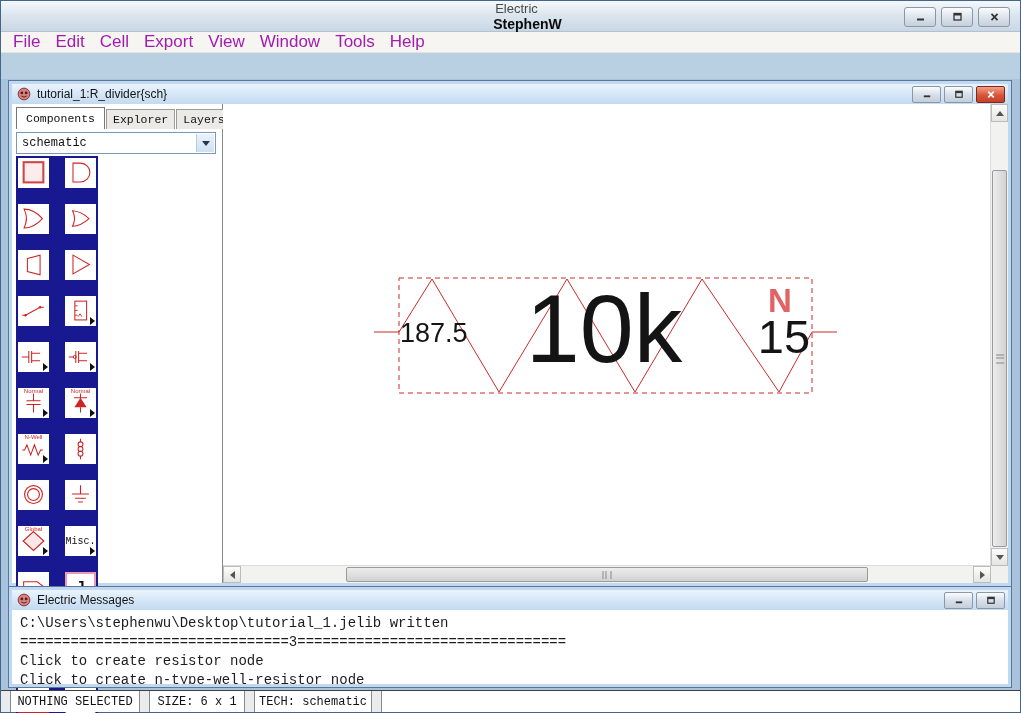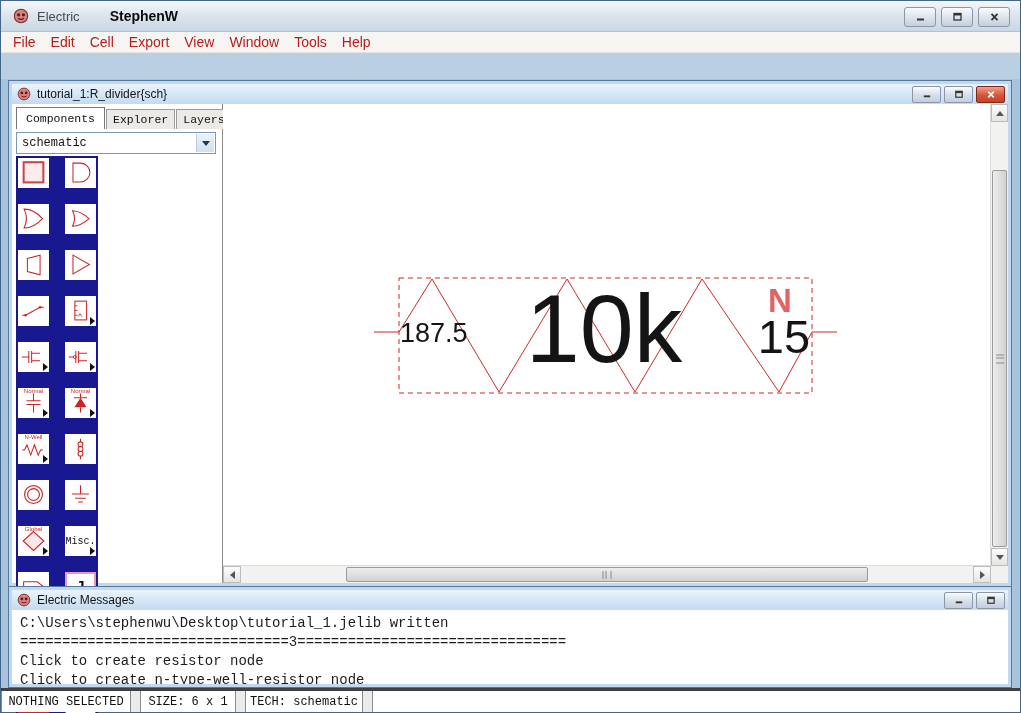--- a/index.html
+++ b/index.html
@@ -1,30 +1,30 @@
 <!DOCTYPE html>
 <html><head>
 <meta charset="utf-8">
 <style>
   html,body{margin:0;padding:0;width:1021px;height:713px;overflow:hidden;
     font-family:"Liberation Sans",sans-serif;background:#9db8d2;}
   #main-window{position:relative;width:1019px;height:711px;border:1px solid #44658a;
     background:#b9cfe2;}
   
   .titlebar{height:30px;background:linear-gradient(#f4f8fb,#dde6ef 45%,#c9d7e5);
-    display:flex;align-items:center;padding-left:12px;border-bottom:1px solid #b3c2d1;position:relative;}
+    display:flex;align-items:center;padding-left:4px;border-bottom:1px solid #b3c2d1;position:relative;flex-direction:column;}
   .app-label{color:#4a4a4a;font-size:13px;margin-left:8px;}
   .win-title{font-weight:bold;font-size:14px;color:#0a0a0a;margin-left:30px;}
   .win-controls{position:absolute;right:10px;top:6px;display:flex;gap:5px;}
   .wbtn{width:30px;height:18px;border:1px solid #8a97a8;border-radius:3px;
     background:linear-gradient(#fbfcfd,#dde4ec 50%,#c6cfda);display:flex;align-items:center;justify-content:center;}
   
   .menubar{height:20px;background:#f7f5f2;display:flex;align-items:center;padding-left:12px;
     border-bottom:1px solid #e8e4e0;}
-  .mitem{color:#b91c1c;font-size:14px;margin-right:15px;cursor:default;}
+  .mitem{color:#a21caf;font-size:17px;margin-right:15px;cursor:default;}
   
   .toolbar{height:27px;background:linear-gradient(#fefdfc,#edeae6);display:flex;align-items:center;
     padding-left:4px;border-bottom:1px solid #d8d0c8;margin-top:44px;}
   .tgrip{width:5px;height:20px;border-left:2px dotted #b8b0a8;margin:0 4px 0 2px;}
   .tbtn{width:24px;height:24px;display:flex;align-items:center;justify-content:center;
     border:1px solid transparent;border-radius:2px;margin:0 1px;}
   .tbtn.pressed{border-color:#707070;background:#e7e3de;}
   .tbtn.redbox{border-color:#cc3030;}
   .tbtn.highlight{background:#a9bbe6;border-color:#7888c8;}
   .tbtn.disabled{opacity:.65;}
@@ -88,22 +88,22 @@
     border-left:1px solid #888;border-right:1px solid #888;}
   .griph:before{content:"";display:block;height:100%;margin-left:2px;border-left:1px solid #888;width:0;}
   .tri{width:0;height:0;}
   
   .msg-window{left:8px;top:508px;width:996px;height:94px;}
   .msg-body{position:absolute;top:20px;left:0;right:0;bottom:0;background:#fff;padding:4px 8px;
     font-family:"Liberation Mono",monospace;font-size:14px;color:#1c1c1c;overflow:hidden;}
   .msg-line{line-height:19px;white-space:pre;}
   
   .statusbar{position:absolute;left:0;right:0;bottom:0;height:21px;background:#e9ebed;
-    border-top:3px solid #404040;display:flex;align-items:stretch;
-    font-family:"Liberation Mono",monospace;font-size:12px;color:#111;text-align:right;}
+    border-top:1px solid #404040;display:flex;align-items:stretch;
+    font-family:"Liberation Mono",monospace;font-size:12px;color:#111;padding-left:9px;text-align:right;}
   .seg{display:flex;align-items:center;justify-content:center;background:#fff;
     border:1px solid #8a8a8a;border-top:none;border-bottom:none;margin-right:9px;}
   .seg.s1{width:128px;} .seg.s2{width:94px;} .seg.s3{width:116px;}
   .filler{flex:1;background:#fff;border-left:1px solid #8a8a8a;}
   .coords{background:#fff;display:flex;align-items:center;justify-content:flex-end;
     width:150px;padding-right:8px;border-left:1px solid #8a8a8a;}
 </style>
 </head>
 <body>
 

